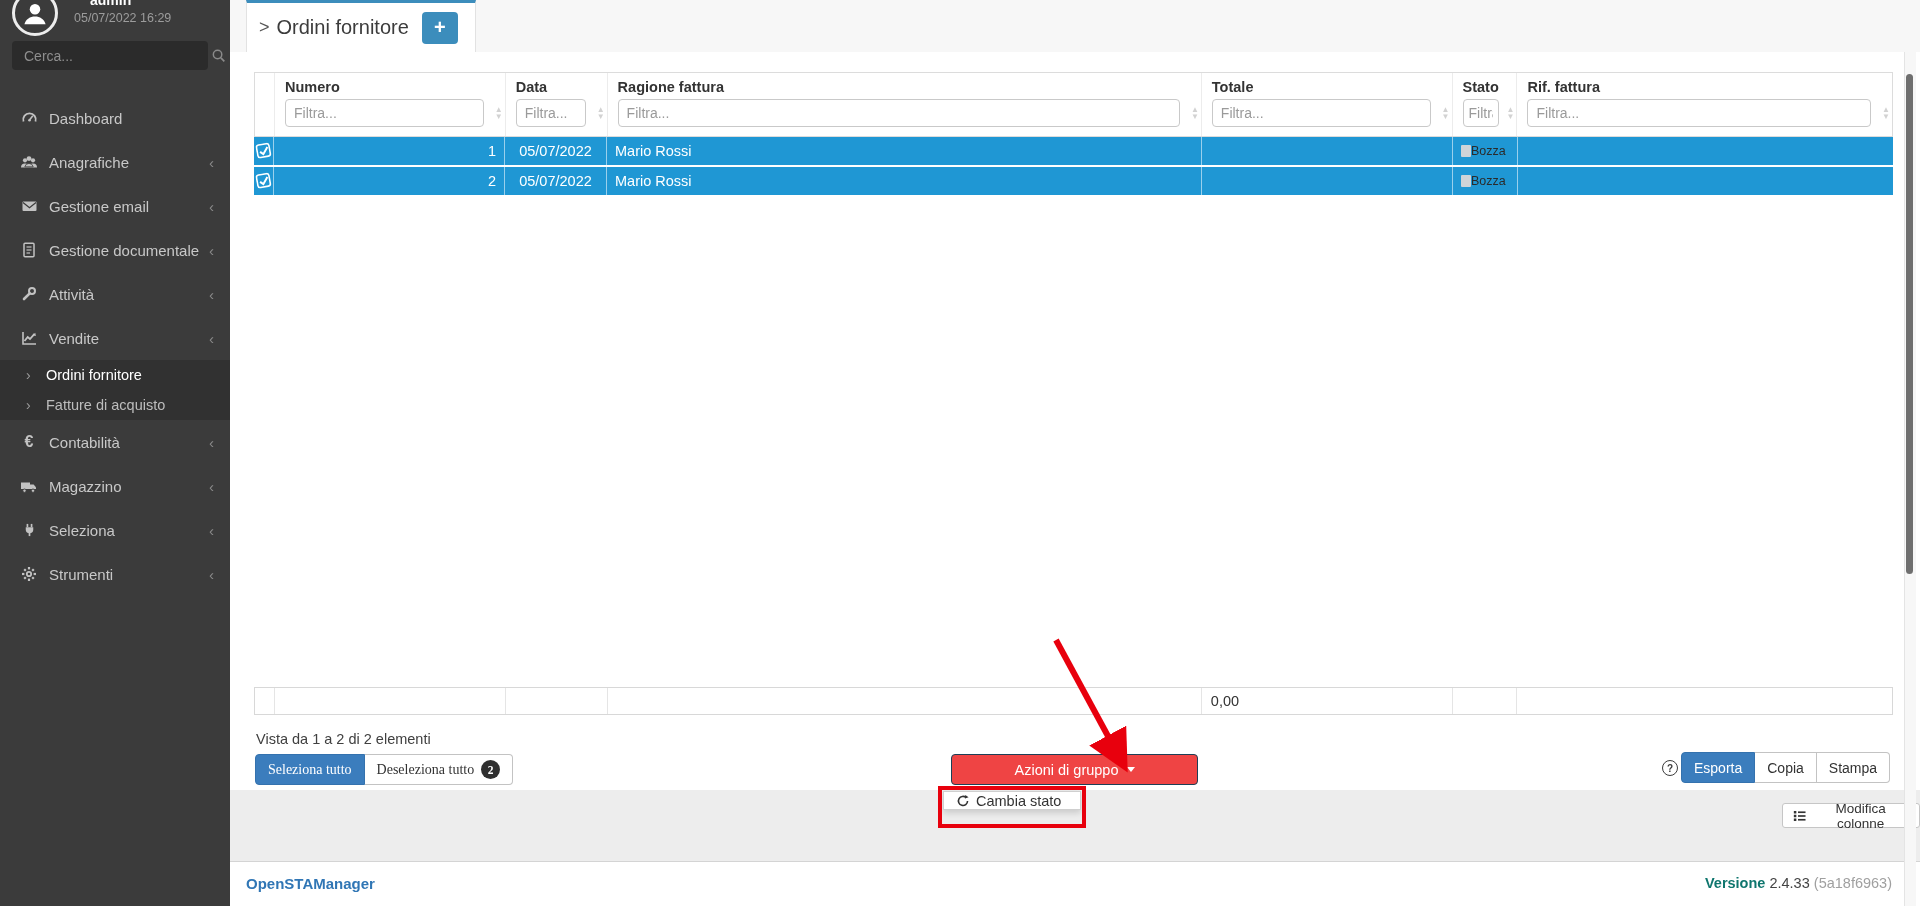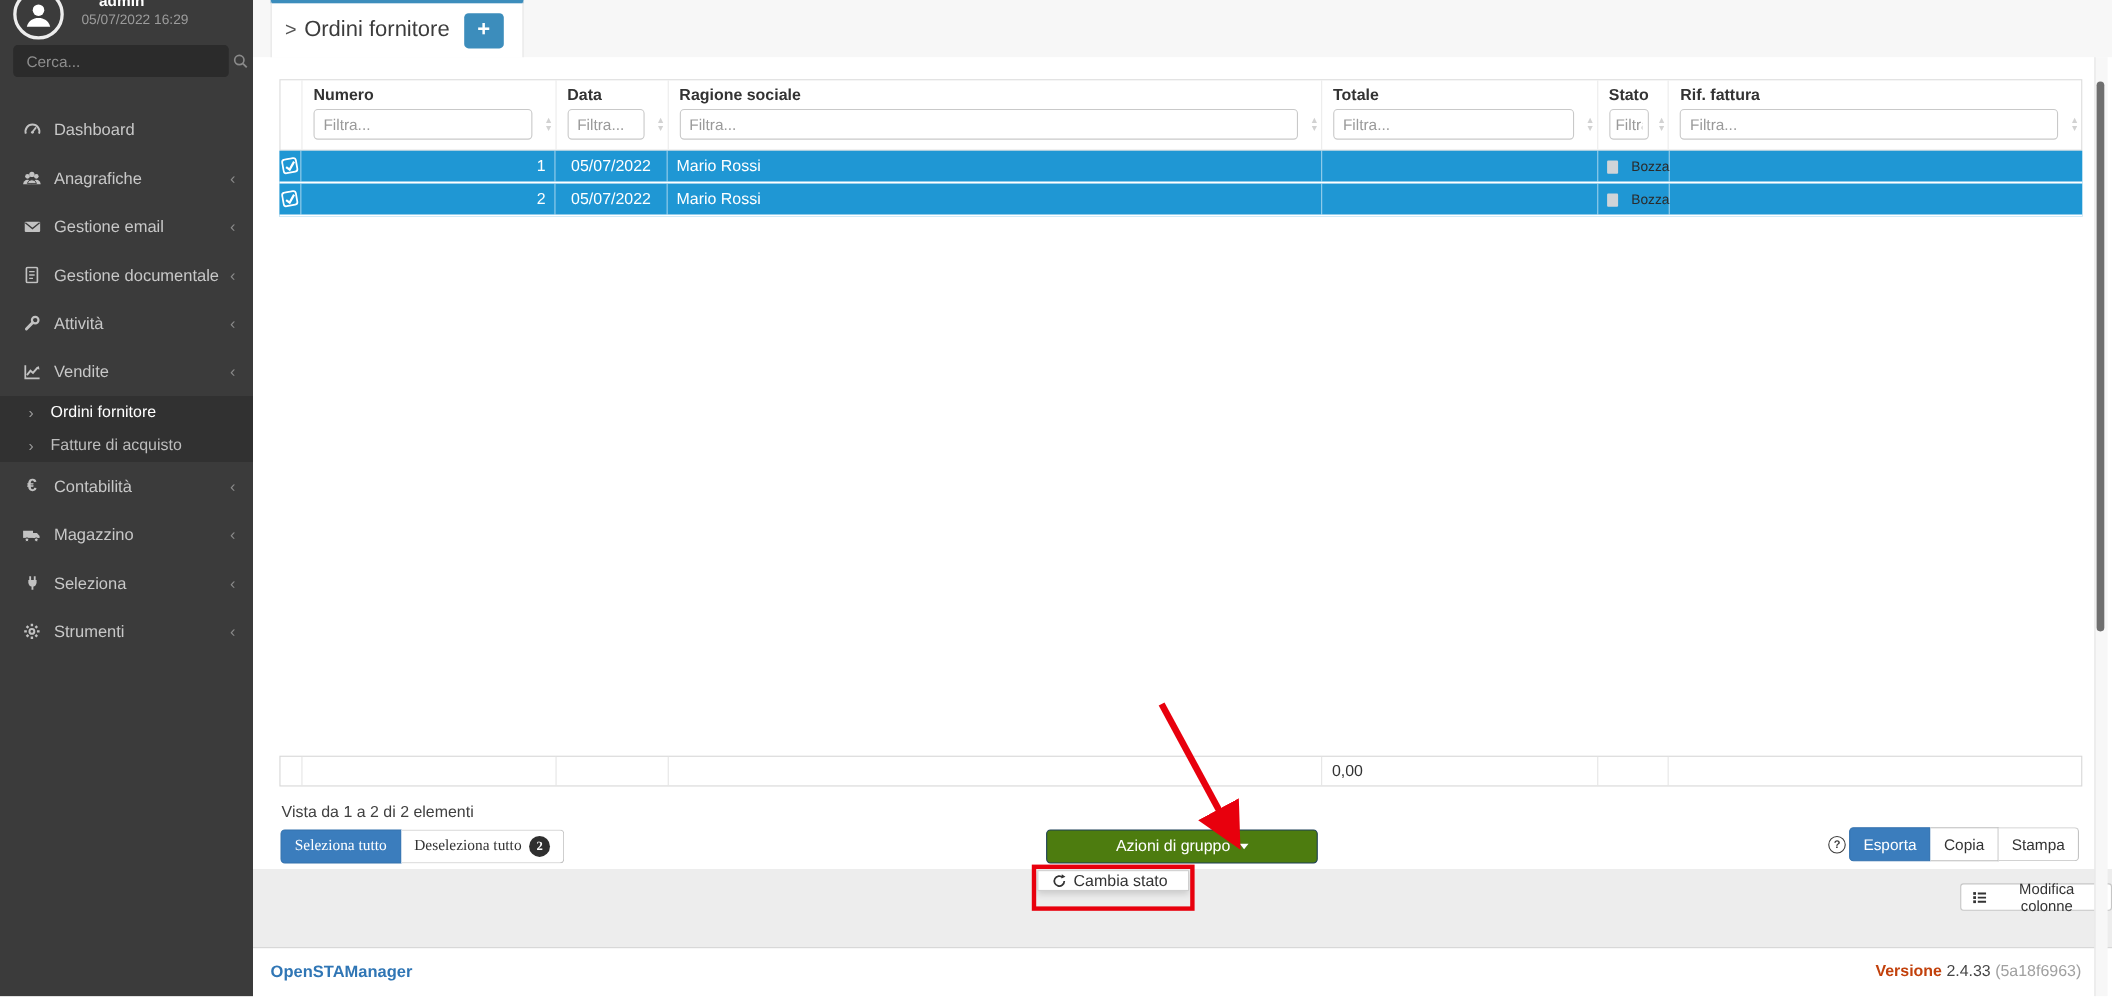--- a/index.html
+++ b/index.html
@@ -65,42 +65,42 @@
   .col-stato  { width:65px;  }
   .col-rif    { width:375px; }
 
   .dt-row { display:flex; height:30px; background:#1f97d4; border-bottom:2px solid #fff;
             color:#fff; font-size:14.5px; cursor:pointer; }
   .dt-cell { border-right:1px solid rgba(255,255,255,.55); display:flex; align-items:center; padding:0 8px; }
   .dt-cell:last-child { border-right:none; }
   .cell-right { justify-content:flex-end; }
   .cell-center { justify-content:center; }
   .cell-sel { justify-content:center; padding:0; }
-  .stato-badge { display:flex; align-items:flex-end; gap:12px; font-size:12.5px; color:#2b2b2b; }
+  .stato-badge { display:flex; align-items:center; gap:0; font-size:12.5px; color:#2b2b2b; }
   .draft-doc { width:10px; height:12px; background:#cfd4d8; border-radius:1px; display:inline-block; }
 
   .dt-foot { position:absolute; left:254px; top:687px; width:1639px; height:28px; display:flex;
              border:1px solid #d8d8d8; background:#fff; font-size:14.5px; color:#333; }
   .dt-fcell { border-right:1px solid #e5e5e5; display:flex; align-items:center; padding:0 9px; }
   .dt-fcell:last-child { border-right:none; }
 
   .dt-summary { position:absolute; left:256px; top:731px; font-size:14.5px; color:#404040; }
 
   
   .btn { display:inline-flex; align-items:center; justify-content:center; height:31px; border:1px solid #c3c3c3;
          background:#fff; color:#333; font-size:14px; font-family:inherit; cursor:pointer; padding:0 12px; }
   .btn-blue { background:#3b7dbd; border-color:#3472ae; color:#fff; }
   .left-group { position:absolute; left:255px; top:754px; display:flex;font-family:Liberation Serif, serif; }
   .left-group .btn:first-child { border-radius:4px 0 0 4px; }
   .left-group .btn:last-child  { border-radius:0 4px 4px 0; border-left:none; }
   .count-badge { margin-left:7px; width:19px; height:19px; border-radius:50%; background:#2f2f2f;
                  color:#fff; font-size:11.5px; font-weight:bold; display:inline-flex;
                  align-items:center; justify-content:center; }
 
-  .group-actions { position:absolute; left:951px; top:754px; width:247px; height:31px; background:#4d7c0f;
+  .group-actions { position:absolute; left:951px; top:754px; width:247px; height:31px; background:#ef4444;
                    border:1px solid #1d3f56; border-radius:4px; color:#fff; font-size:14.5px;
                    display:flex; align-items:center; justify-content:center; cursor:pointer; }
   .caret-down { width:0; height:0; border-left:4px solid transparent; border-right:4px solid transparent;
                 border-top:5px solid #fff; margin-left:8px; }
 
   .help-circle { position:absolute; left:1662px; top:760px; width:16px; height:16px; border-radius:50%;
                  border:1.5px solid #3c3c3c; color:#3c3c3c; font-size:10px; font-weight:bold;
                  display:flex; align-items:center; justify-content:center; cursor:pointer; }
   .right-group { position:absolute; left:1681px; top:752px; display:flex; }
   .right-group .btn { border-left:none; }
@@ -120,21 +120,21 @@
   .red-rect { position:absolute; left:938px; top:786px; width:148px; height:42px;
               border:4px solid #e8000d; z-index:40; pointer-events:none; }
   .red-arrow { position:absolute; left:1040px; top:632px; z-index:40; pointer-events:none; }
 
   
   .page-footer { position:absolute; left:230px; top:861px; width:1690px; height:45px; background:#fff;
                  border-top:1px solid #d4d4d4; }
   .brand { position:absolute; left:16px; top:13px; font-size:15px; font-weight:bold; color:#3076b5;
            cursor:pointer; text-decoration:none; }
   .version { position:absolute; right:28px; top:13px; font-size:14.5px; color:#444; }
-  .version .vlabel { font-weight:bold; color:#c2410c; }
+  .version .vlabel { font-weight:bold; color:#0f766e; }
   .version .vbuild { color:#a0a0a0; }
 
   
   .scroll-track { position:absolute; left:1904px; top:52px; width:12px; height:854px; background:#f7f7f7;
                   border-left:1px solid #e4e4e4; }
   .scroll-thumb { position:absolute; left:1906px; top:74px; width:7px; height:500px; background:#6f6f6f;
                   border-radius:4px; cursor:grab; z-index:6; }
 
   svg { display:block; }
 </style>
@@ -316,21 +316,21 @@
       </div>
       <div class="dt-hcol col-data">
         <span class="lbl">Data</span>
         <input type="text" placeholder="Filtra..." style="">
         <span class="sort">
             <span>▲</span>
             <span>▼</span>
           </span>
       </div>
       <div class="dt-hcol col-rs">
-        <span class="lbl">Ragione sociale</span>
+        <span class="lbl">Ragione fattura</span>
         <input type="text" placeholder="Filtra..." style="">
         <span class="sort">
             <span>▲</span>
             <span>▼</span>
           </span>
       </div>
       <div class="dt-hcol col-totale">
         <span class="lbl">Totale</span>
         <input type="text" placeholder="Filtra..." style="">
         <span class="sort">

